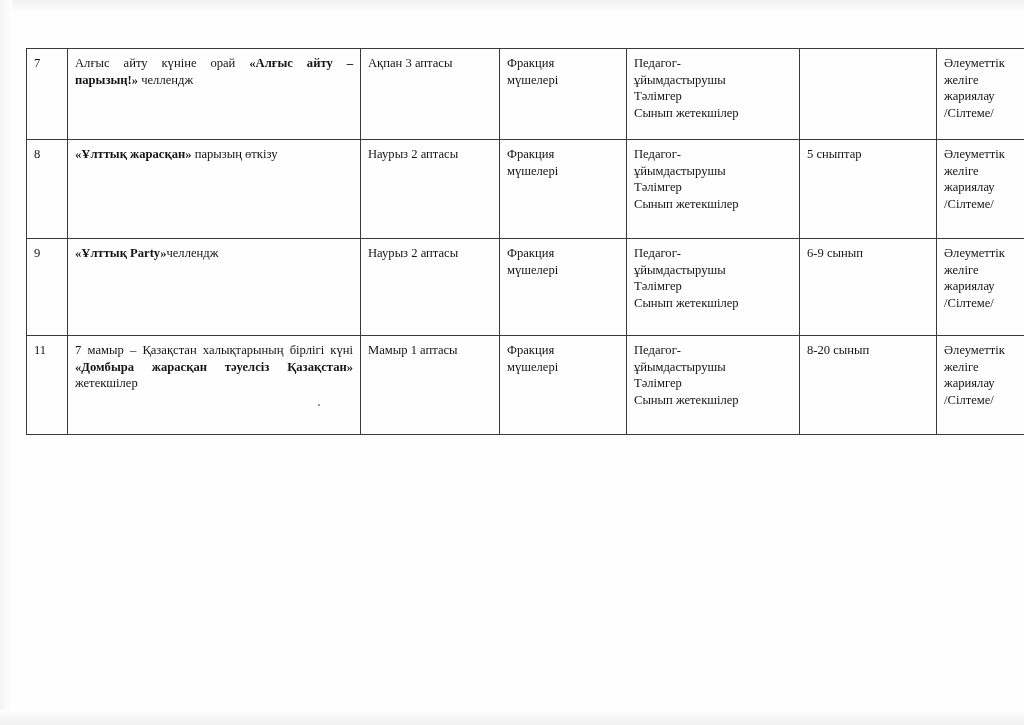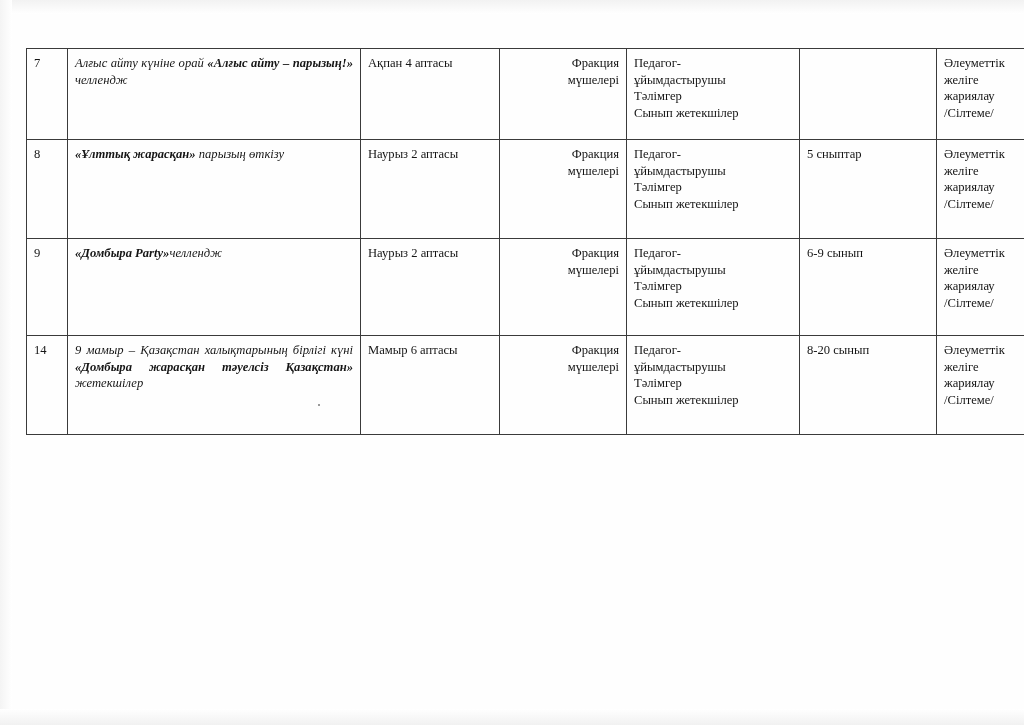--- a/index.html
+++ b/index.html
@@ -34,23 +34,23 @@
   .doc-table td {
     border: 1px solid #3a3a3a;
     vertical-align: top;
     padding: 6px 7px 8px 7px;
     font-size: 12.6px;
     line-height: 1.33;
     font-family: "Liberation Serif", serif;
     color: #151515;
   }
   .c-num   { width: 26px;  text-align: left; padding-left: 6px; }
-  .c-event { width: 278px; text-align: justify; font-style: italic; }
+  .c-event { width: 278px; text-align: justify; }
   .c-date  { width: 124px; }
-  .c-resp  { width: 112px; text-align: right; }
+  .c-resp  { width: 112px; }
   .c-exec  { width: 158px; }
   .c-grade { width: 122px; }
   .c-note  { width: 100px; }
   .b { font-weight: bold; }
   .row-7 td  { height: 76px; }
   .row-8 td  { height: 84px; }
   .row-9 td  { height: 82px; }
   .row-10 td { height: 84px; }
   .nowrap-lines div { white-space: nowrap; }
   .event-just {
@@ -92,21 +92,21 @@
   <div class="edge-shade-top"></div>
   <div class="edge-shade-left"></div>
   <div class="edge-shade-bottom"></div>
 
   <table class="doc-table">
     <tbody>
 
       <tr class="row-7">
         <td class="c-num">7</td>
         <td class="c-event event-just"><span>Алғыс айту күніне орай </span><span class="b">«Алғыс айту – парызың!»</span><span> челлендж</span></td>
-        <td class="c-date">Ақпан 4 аптасы</td>
+        <td class="c-date">Ақпан 3 аптасы</td>
         <td class="c-resp nowrap-lines">
           <div>Фракция</div>
           <div>мүшелері</div>
         </td>
         <td class="c-exec nowrap-lines">
           <div>Педагог-</div>
           <div>ұйымдастырушы</div>
           <div>Тәлімгер</div>
           <div>Сынып жетекшілер</div>
         </td>
@@ -137,21 +137,21 @@
         <td class="c-note nowrap-lines">
           <div>Әлеуметтік</div>
           <div>желіге</div>
           <div>жариялау</div>
           <div>/Сілтеме/</div>
         </td>
       </tr>
 
       <tr class="row-9">
         <td class="c-num">9</td>
-        <td class="c-event"><span class="b">«Домбыра Party»</span><span>челлендж</span></td>
+        <td class="c-event"><span class="b">«Ұлттық Party»</span><span>челлендж</span></td>
         <td class="c-date">Наурыз 2 аптасы</td>
         <td class="c-resp nowrap-lines">
           <div>Фракция</div>
           <div>мүшелері</div>
         </td>
         <td class="c-exec nowrap-lines">
           <div>Педагог-</div>
           <div>ұйымдастырушы</div>
           <div>Тәлімгер</div>
           <div>Сынып жетекшілер</div>
@@ -159,23 +159,23 @@
         <td class="c-grade">6-9 сынып</td>
         <td class="c-note nowrap-lines">
           <div>Әлеуметтік</div>
           <div>желіге</div>
           <div>жариялау</div>
           <div>/Сілтеме/</div>
         </td>
       </tr>
 
       <tr class="row-10">
-        <td class="c-num">14</td>
-        <td class="c-event event-just"><span>9 мамыр – Қазақстан халықтарының бірлігі күні </span><span class="b">«Домбыра жарасқан тәуелсіз Қазақстан»</span><span> жетекшілер</span></td>
-        <td class="c-date">Мамыр 6 аптасы</td>
+        <td class="c-num">11</td>
+        <td class="c-event event-just"><span>7 мамыр – Қазақстан халықтарының бірлігі күні </span><span class="b">«Домбыра жарасқан тәуелсіз Қазақстан»</span><span> жетекшілер</span></td>
+        <td class="c-date">Мамыр 1 аптасы</td>
         <td class="c-resp nowrap-lines">
           <div>Фракция</div>
           <div>мүшелері</div>
         </td>
         <td class="c-exec nowrap-lines">
           <div>Педагог-</div>
           <div>ұйымдастырушы</div>
           <div>Тәлімгер</div>
           <div>Сынып жетекшілер</div>
         </td>

